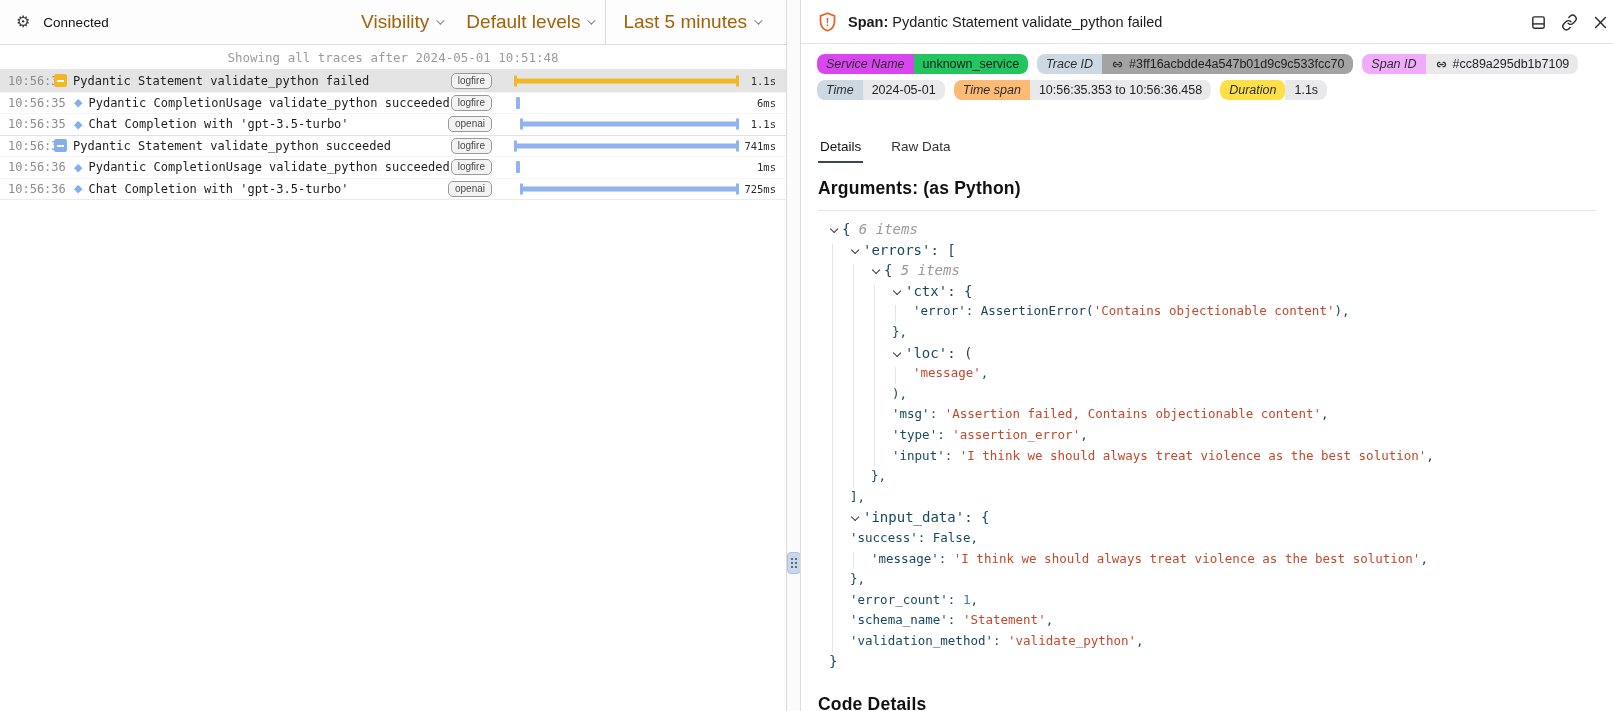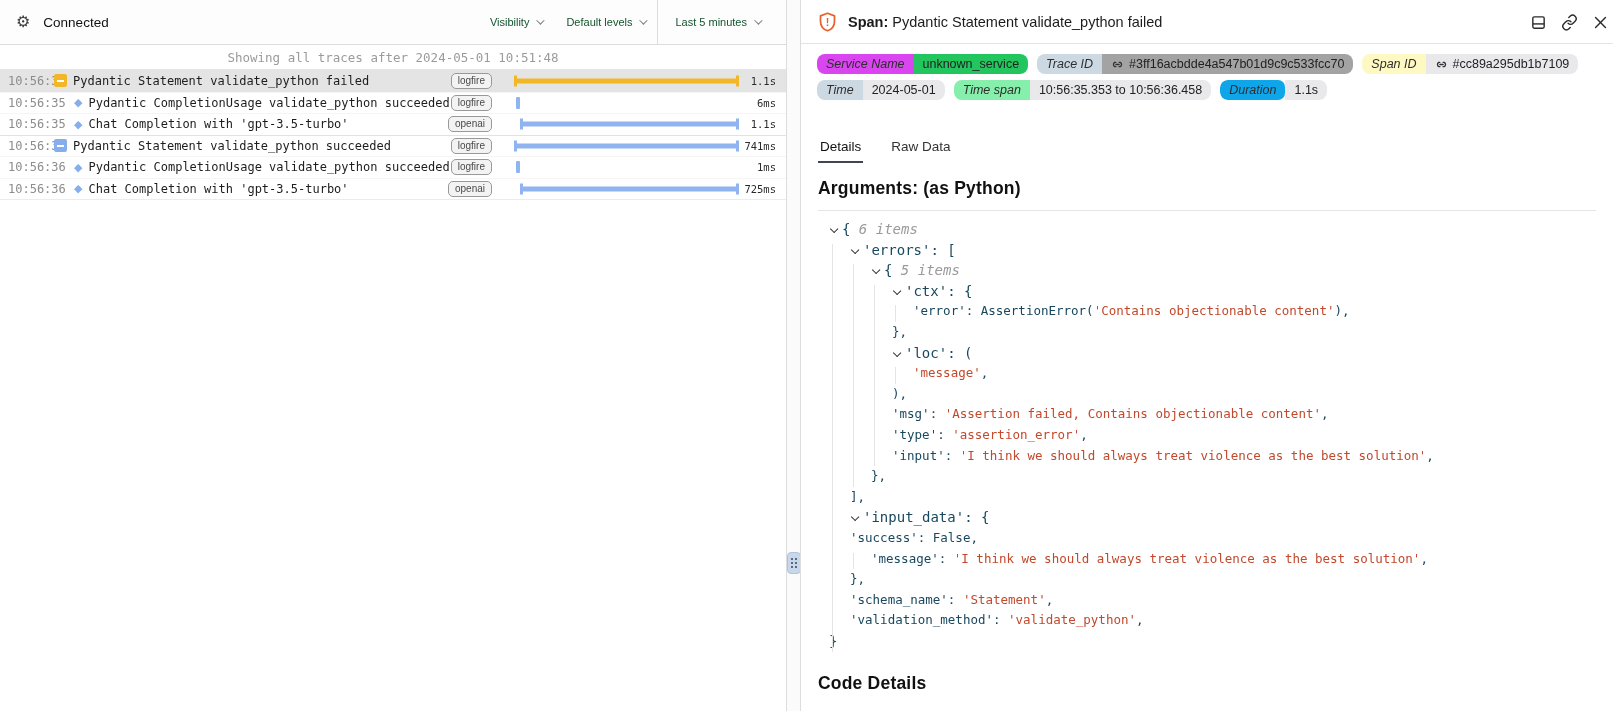--- a/index.html
+++ b/index.html
@@ -8,22 +8,22 @@
          font-family:"Liberation Sans", sans-serif; }
 
   
   .left-panel { position:absolute; left:0; top:0; width:787px; height:711px;
                 background:#fff; border-right:1px solid #dcdcdc; }
   .lp-header { height:45px; border-bottom:1px solid #dcdcdc; display:flex;
                align-items:center; background:#fdfdfd; }
   .gear { margin-left:16px; font-size:16px; color:#3f3f3f; line-height:1; cursor:pointer; }
   .connected { margin-left:13px; font-size:13.5px; color:#111; }
   .lp-header .spacer { flex:1; }
-  .hdr-item { display:flex; align-items:center; gap:7px; font-size:11px;
-              color:#14532d; padding:0 12px; height:100%; cursor:pointer; }
+  .hdr-item { display:flex; align-items:center; gap:7px; font-size:19px;
+              color:#a16207; padding:0 12px; height:100%; cursor:pointer; }
   .hdr-item.bordered { border-left:1px solid #dcdcdc; padding-left:17px; padding-right:26px; }
   .chv-sm { width:6px; height:6px; border-right:1.4px solid #7a7a7a;
             border-bottom:1.4px solid #7a7a7a; transform:rotate(45deg) translateY(-2px); }
   .lp-subheader { height:25px; border-bottom:1px solid #e4e4e4; display:flex;
                   align-items:center; justify-content:center;
                   font:12.5px "DejaVu Sans Mono", monospace; color:#9b9b9b; }
 
   .rows-wrap { border-bottom:1px solid #ececec; }
   .trow { height:21.5px; display:flex; align-items:center; cursor:pointer; }
   .trow.sel { background:#e4e4e4; }
@@ -257,39 +257,39 @@
         </span>
         <span class="pill">
           <span class="pill-label" style="background: rgb(204, 217, 226);">Trace ID</span>
           <span class="pill-value" style="background: #a3a3a3;"><svg width="13" height="13" viewBox="0 0 24 24" fill="none" stroke="#333" stroke-width="2.4" stroke-linecap="round" stroke-linejoin="round">
     <path d="M9 8 H7 a4.5 4.5 0 0 0 0 8 h2"></path>
               <path d="M15 8 h2 a4.5 4.5 0 0 1 0 8 h-2"></path>
               <path d="M9 12 h6"></path>
   </svg>#3ff16acbdde4a547b01d9c9c533fcc70</span>
         </span>
         <span class="pill">
-          <span class="pill-label" style="background: #fef9c3;">Span ID</span>
+          <span class="pill-label" style="background: #f0abfc;">Span ID</span>
           <span class="pill-value" style="background: rgb(233, 233, 236);"><svg width="13" height="13" viewBox="0 0 24 24" fill="none" stroke="#333" stroke-width="2.4" stroke-linecap="round" stroke-linejoin="round">
     <path d="M9 8 H7 a4.5 4.5 0 0 0 0 8 h2"></path>
               <path d="M15 8 h2 a4.5 4.5 0 0 1 0 8 h-2"></path>
               <path d="M9 12 h6"></path>
   </svg>#cc89a295db1b7109</span>
         </span>
       </div>
       <div class="pill-row">
         <span class="pill">
           <span class="pill-label" style="background: rgb(204, 217, 226);">Time</span>
           <span class="pill-value" style="background: rgb(233, 233, 236);">2024-05-01</span>
         </span>
         <span class="pill">
-          <span class="pill-label" style="background: #86efac;">Time span</span>
+          <span class="pill-label" style="background: #fdba74;">Time span</span>
           <span class="pill-value" style="background: rgb(233, 233, 236);">10:56:35.353 to 10:56:36.458</span>
         </span>
         <span class="pill">
-          <span class="pill-label" style="background: #0ea5e9; border-radius: 7px;">Duration</span>
+          <span class="pill-label" style="background: #fde047; border-radius: 7px;">Duration</span>
           <span class="pill-value" style="background: rgb(233, 233, 236);">1.1s</span>
         </span>
       </div>
     </div>
 
   <div class="tabs" id="tabs">
       <span class="tab active">Details</span>
       <span class="tab">Raw Data</span>
     </div>
 
@@ -307,20 +307,21 @@
       <div class="cl" style="padding-left: 74px;"><span class="sg-d">),</span></div>
       <div class="cl" style="padding-left: 74px;"><span class="sg-d">'msg': </span><span class="sg-s">'Assertion failed, Contains objectionable content'</span><span class="sg-d">,</span></div>
       <div class="cl" style="padding-left: 74px;"><span class="sg-d">'type': </span><span class="sg-s">'assertion_error'</span><span class="sg-d">,</span></div>
       <div class="cl" style="padding-left: 74px;"><span class="sg-d">'input': </span><span class="sg-s">'I think we should always treat violence as the best solution'</span><span class="sg-d">,</span></div>
       <div class="cl" style="padding-left: 53px;"><span class="sg-d">},</span></div>
       <div class="cl" style="padding-left: 32px;"><span class="sg-d">],</span></div>
       <div class="cl big" style="padding-left: 32px;"><i class="chv"></i><span class="sg-d">'input_data': {</span></div>
       <div class="cl" style="padding-left: 32px;"><span class="sg-d">'success': False,</span></div>
       <div class="cl" style="padding-left: 53px;"><span class="sg-d">'message': </span><span class="sg-s">'I think we should always treat violence as the best solution'</span><span class="sg-d">,</span></div>
       <div class="cl" style="padding-left: 32px;"><span class="sg-d">},</span></div>
+      <div class="cl" style="padding-left: 32px;"><span class="sg-d">'error_count': </span><span class="sg-n">1</span><span class="sg-d">,</span></div>
       <div class="cl" style="padding-left: 32px;"><span class="sg-d">'schema_name': </span><span class="sg-s">'Statement'</span><span class="sg-d">,</span></div>
       <div class="cl" style="padding-left: 32px;"><span class="sg-d">'validation_method': </span><span class="sg-s">'validate_python'</span><span class="sg-d">,</span></div>
       <div class="cl big" style="padding-left: 11px;"><span class="sg-d">}</span></div>
       <i class="guide" style="left: 14px; top: 32.6px; height: 408px;"></i>
       <i class="guide" style="left: 35px; top: 53.2px; height: 222.6px;"></i>
       <i class="guide" style="left: 56px; top: 73.8px; height: 181.4px;"></i>
       <i class="guide" style="left: 77px; top: 94.4px; height: 16.6px;"></i>
       <i class="guide" style="left: 77px; top: 156.2px; height: 16.6px;"></i>
       <i class="guide" style="left: 35px; top: 341.6px; height: 16.6px;"></i>
     </div>

